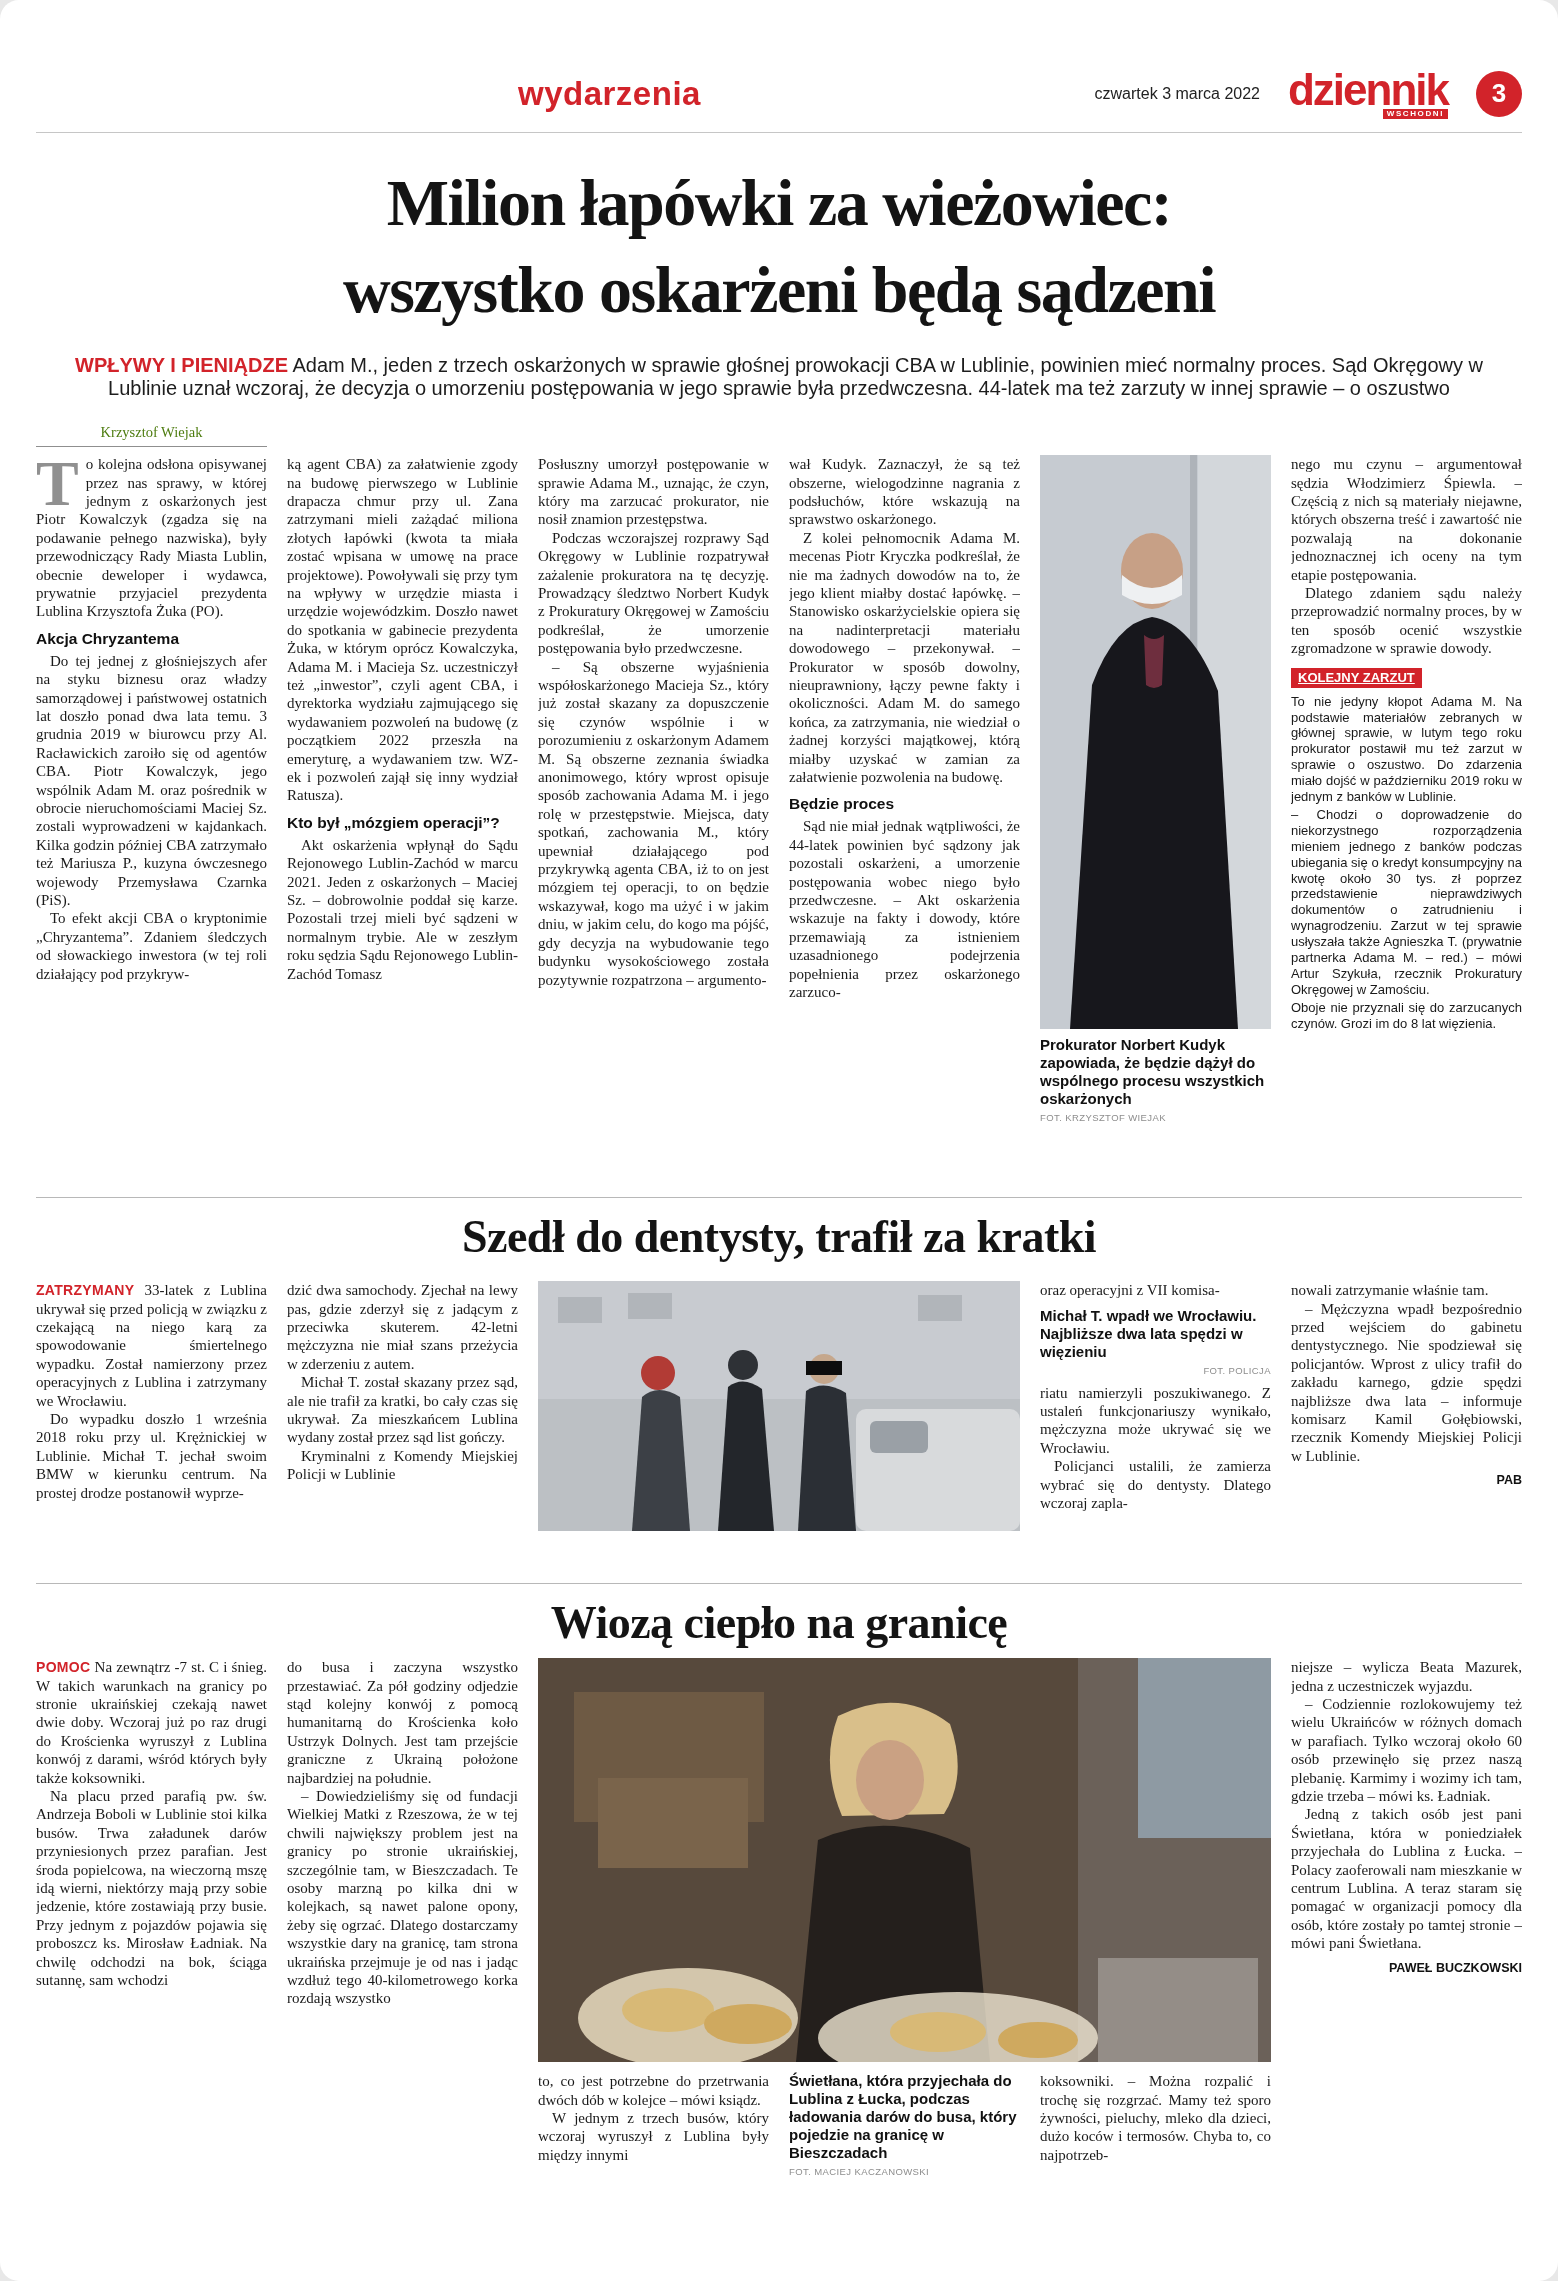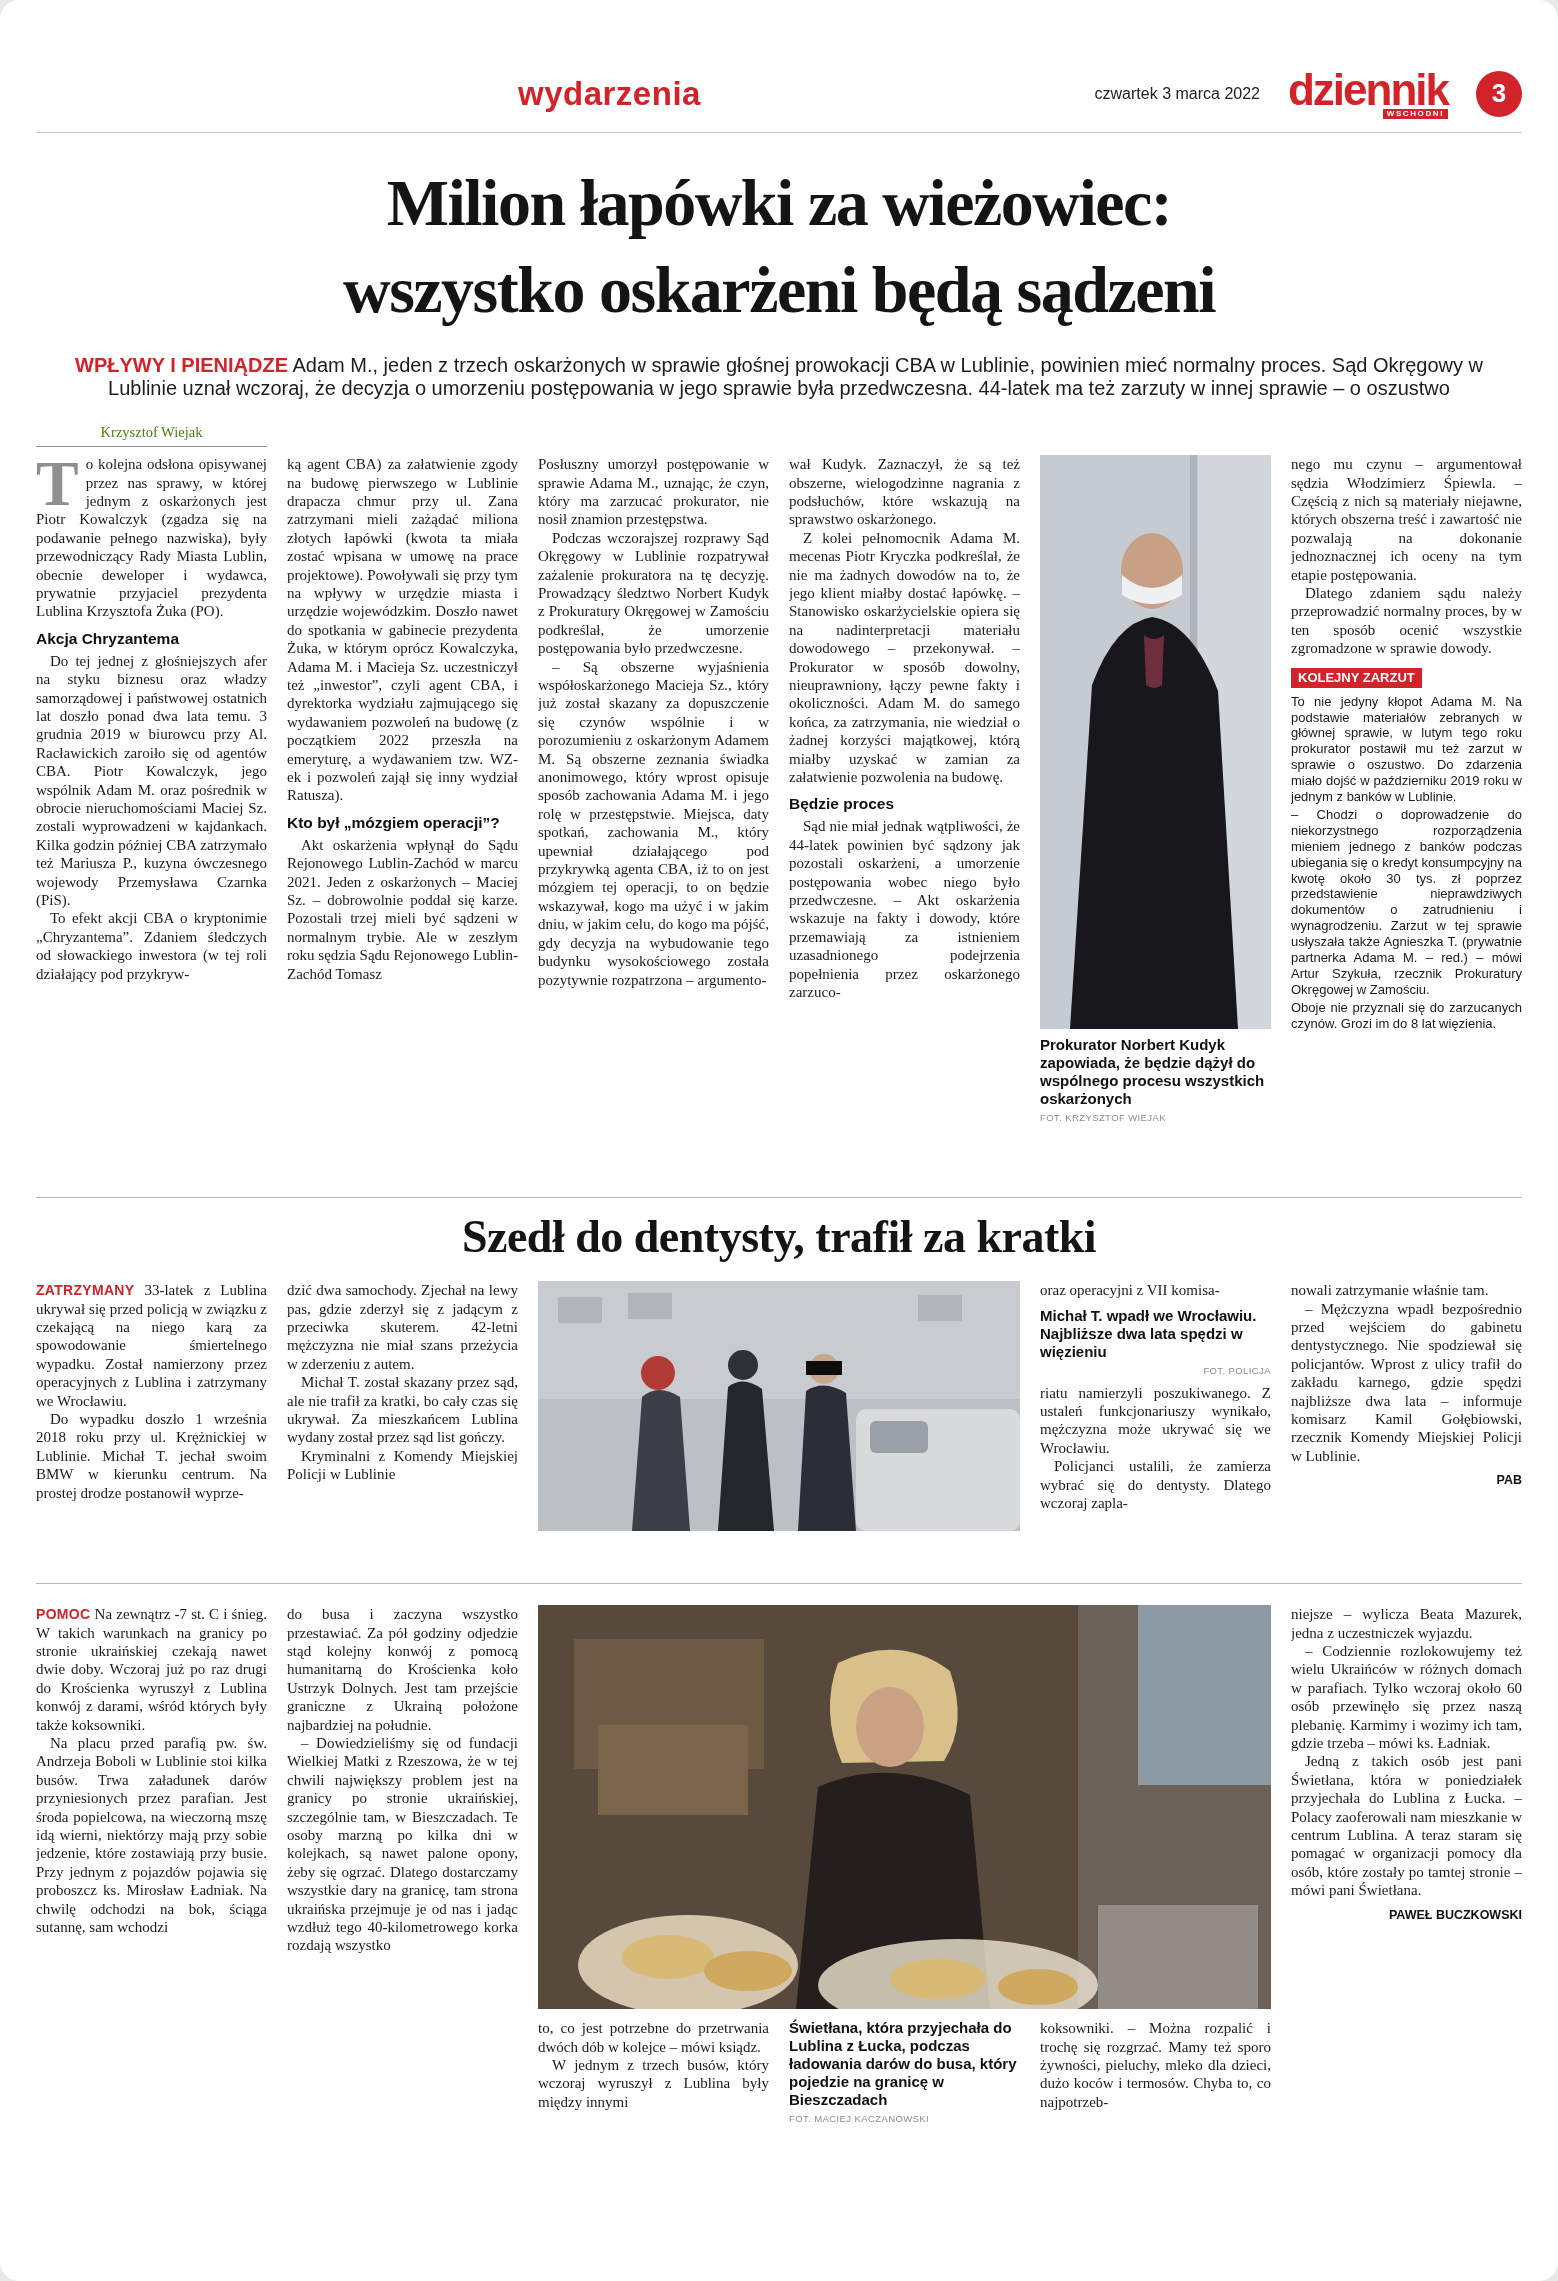--- a/index.html
+++ b/index.html
@@ -33,21 +33,21 @@
   .dropcap{float:left;font-weight:bold;font-size:64px;line-height:52px;color:#909090;padding:3px 7px 0 0;}
 
   
   .photo{position:relative;overflow:hidden;background:#c4c8cc;}
   .photo svg{display:block;width:100%;height:100%;}
   .photo1{height:574px;}
   .caption{font-family:"Liberation Sans",sans-serif;font-weight:bold;font-size:15px;line-height:18px;margin-top:7px;color:#111;}
   .credit{font-family:"Liberation Sans",sans-serif;font-size:9.5px;color:#8d8d8d;letter-spacing:.4px;margin-top:4px;}
   .credit.right{text-align:right;}
 
-  .badge{display:inline-block;background:#d2232a;color:#fff;font-family:"Liberation Sans",sans-serif;font-weight:bold;font-size:13px;padding:2px 7px 3px;margin:10px 0 6px;}
+  .badge{display:inline-block;background:#d2232a;color:#fff;font-family:"Liberation Sans",sans-serif;font-weight:bold;font-size:13px;padding:2px 7px 3px;margin:10px 0 6px;text-decoration:underline;}
   .smalltext p{font-family:"Liberation Sans",sans-serif;font-size:13px;line-height:15.9px;text-align:justify;}
   .smalltext p + p{margin-top:2px;}
 
   
   .art2{margin-top:22px;border-top:1px solid #b8b8b8;padding-top:12px;}
   .art3{margin-top:20px;border-top:1px solid #b8b8b8;padding-top:12px;}
   .h2x{text-align:center;font-weight:bold;font-size:46px;letter-spacing:-.5px;color:#141414;}
   .art2-cols{margin-top:18px;height:282px;}
   .art3-cols{margin-top:9px;height:556px;}
   .photo-span2{flex:0 0 482px;width:482px;overflow:hidden;}
@@ -186,20 +186,21 @@
       </div>
       <div class="col bodytext">
         <p>nowali zatrzymanie właśnie tam.</p>
         <p class="ind">– Mężczyzna wpadł bezpośrednio przed wejściem do gabinetu dentystycznego. Nie spodziewał się policjantów. Wprost z ulicy trafił do zakładu karnego, gdzie spędzi najbliższe dwa lata – informuje komisarz Kamil Gołębiowski, rzecznik Komendy Miejskiej Policji w Lublinie.</p>
         <div class="sig">PAB</div>
       </div>
     </div>
   </section>
 
   <section class="art3">
+    <h2 class="h2x">Wiozą ciepło na granicę</h2>
     <div class="cols art3-cols">
       <div class="col bodytext">
         <p><span class="red-label">POMOC</span> <span>Na zewnątrz -7 st. C i śnieg. W takich warunkach na granicy po stronie ukraińskiej czekają nawet dwie doby. Wczoraj już po raz drugi do Krościenka wyruszył z Lublina konwój z darami, wśród których były także koksowniki.</span></p>
         <p class="ind">Na placu przed parafią pw. św. Andrzeja Boboli w Lublinie stoi kilka busów. Trwa załadunek darów przyniesionych przez parafian. Jest środa popielcowa, na wieczorną mszę idą wierni, niektórzy mają przy sobie jedzenie, które zostawiają przy busie. Przy jednym z pojazdów pojawia się proboszcz ks. Mirosław Ładniak. Na chwilę odchodzi na bok, ściąga sutannę, sam wchodzi</p>
       </div>
       <div class="col bodytext">
         <p>do busa i zaczyna wszystko przestawiać. Za pół godziny odjedzie stąd kolejny konwój z pomocą humanitarną do Krościenka koło Ustrzyk Dolnych. Jest tam przejście graniczne z Ukrainą położone najbardziej na południe.</p>
         <p class="ind">– Dowiedzieliśmy się od fundacji Wielkiej Matki z Rzeszowa, że w tej chwili największy problem jest na granicy po stronie ukraińskiej, szczególnie tam, w Bieszczadach. Te osoby marzną po kilka dni w kolejkach, są nawet palone opony, żeby się ogrzać. Dlatego dostarczamy wszystkie dary na granicę, tam strona ukraińska przejmuje je od nas i jadąc wzdłuż tego 40-kilometrowego korka rozdają wszystko</p>
       </div>
       <div class="photo-span3">

